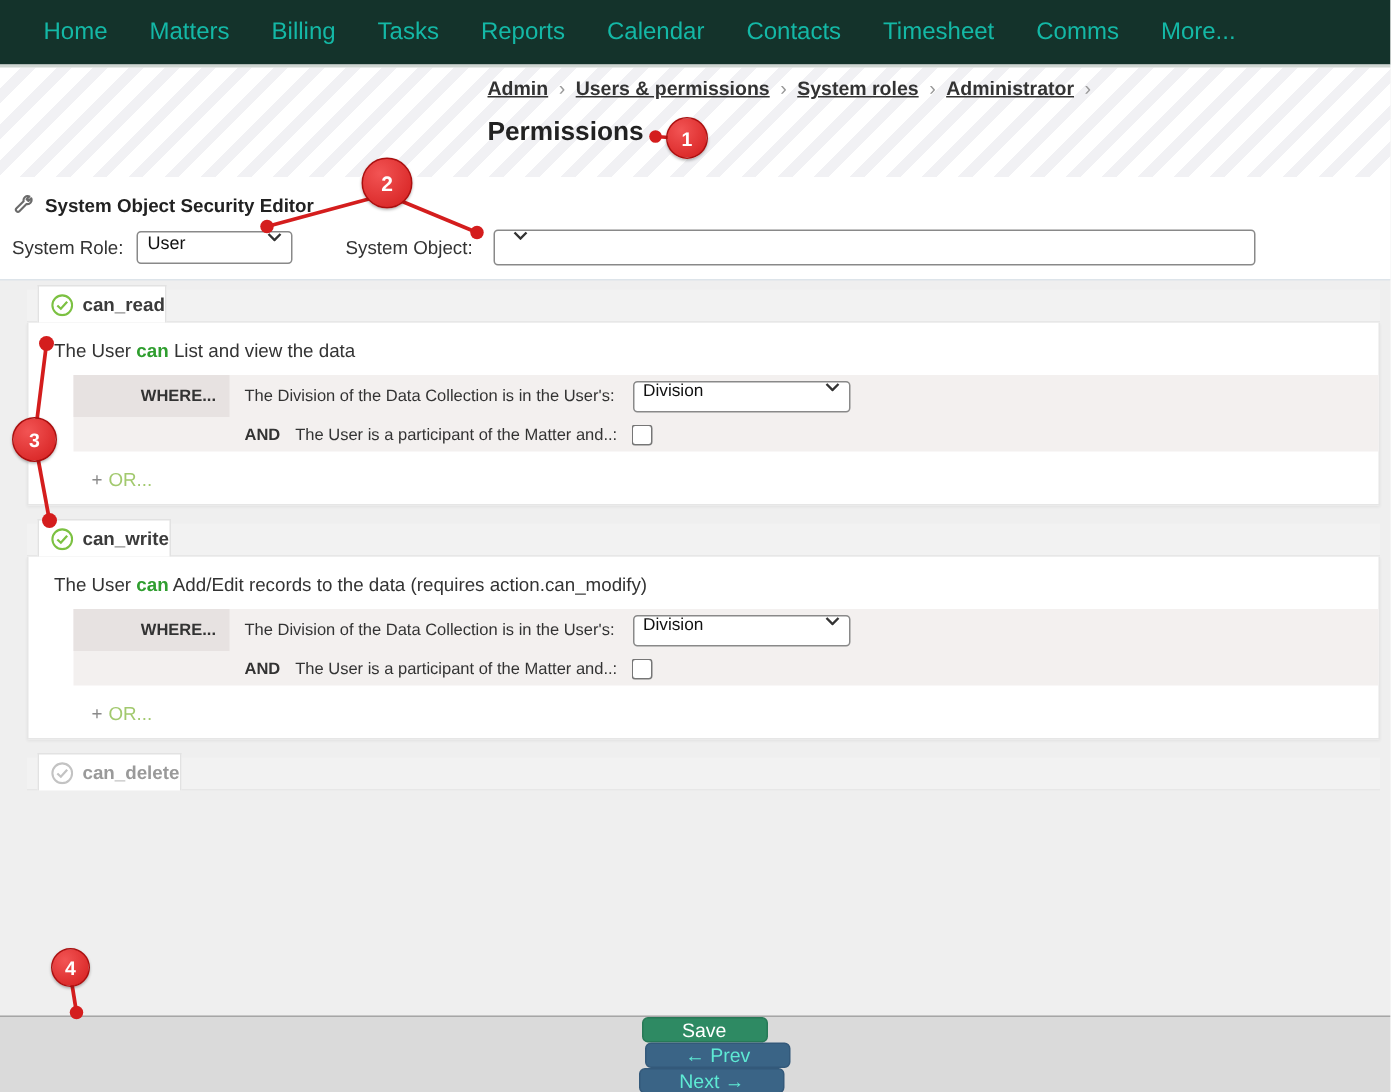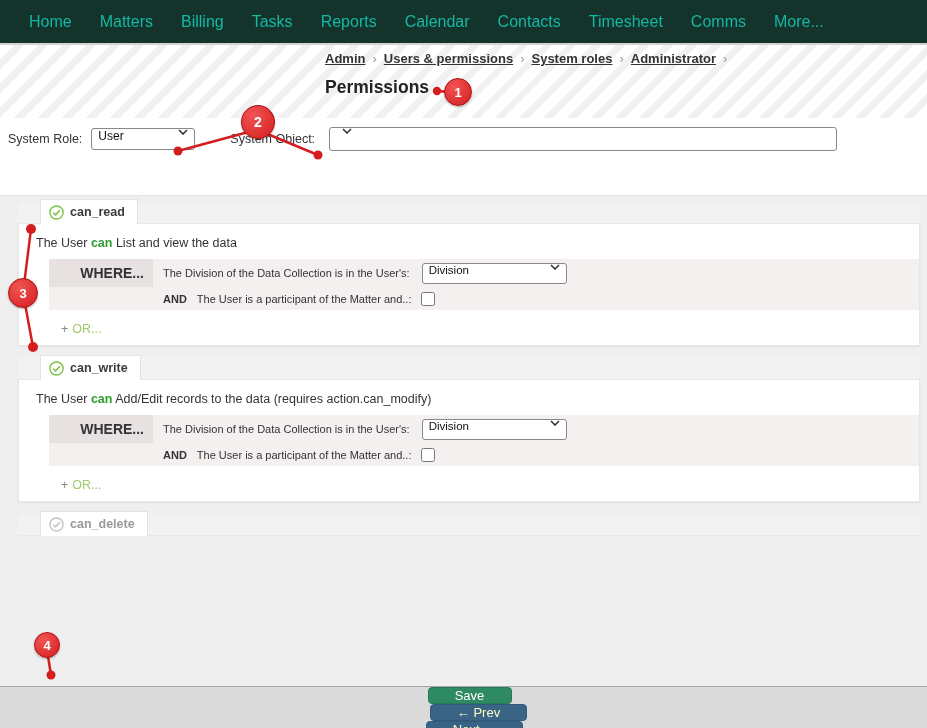--- a/index.html
+++ b/index.html
@@ -26,48 +26,48 @@
   .form-row { display:flex; align-items:center; margin:9px 0 0 8px; font-size:12.5px; color:#333; }
 
   .sel { display:flex; justify-content:space-between; align-items:flex-start; background:#fff; border:1px solid #898989; border-radius:3px; padding:0 6px; font-size:12px; color:#111; cursor:pointer; }
   .sel svg { flex:none; margin-left:6px; }
 
   
   .main { height:491px; background:#efefef; border-top:1px solid #dde4ea; padding:6px 6px 0 18px; }
 
   .section { width:902px; margin-bottom:12px; }
   .sec-head { height:22px; background:#f2f2f2; border-bottom:1px solid #e7e7e7; position:relative; }
-  .sec-tab { position:absolute; left:22px; top:-3px; height:25px; background:#fff; border:1px solid #e2e2e2; border-bottom:none; display:flex; align-items:center; gap:6px; padding:0 12px 0 8px; }
+  .sec-tab { position:absolute; left:7px; top:-3px; height:25px; background:#fff; border:1px solid #e2e2e2; border-bottom:none; display:flex; align-items:center; gap:6px; padding:0 0 0 8px; }
   .sec-tab b { font-size:12.5px; color:#3b3b3b; }
   .section.disabled .sec-tab b { color:#9a9a9a; }
   .sec-body { background:#fff; border:1px solid #e6e6e6; border-top:none; box-shadow:0 1px 2px rgba(0,0,0,.06); padding-bottom:7px; }
   .desc { font-size:12.5px; color:#333; padding:12px 0 0 17px; }
   .desc .verb { color:#2f9e2f; font-weight:bold; }
   .desc .verb.neg { color:#3b3b3b; }
 
   .where { margin:9px 0 0 30px; }
   .wrow { display:flex; align-items:center; background:#f3f0ef; font-size:11px; color:#333; }
-  .wcell { width:104px; flex:none; text-align:right; padding-right:9px; font-weight:bold; font-size:14px; color:#333; align-self:stretch; display:flex; align-items:center; justify-content:flex-end; }
+  .wcell { width:104px; flex:none; text-align:right; padding-right:9px; font-weight:bold; font-size:11px; color:#333; align-self:stretch; display:flex; align-items:center; justify-content:flex-end; }
   .wrow.first { height:28px; }
   .wrow.first .wcell { background:#e7e2e1; }
   .wrow.second { height:23px; }
   .wrow .cond { margin-left:10px; }
   .wrow .and { font-weight:bold; margin-left:10px; }
   .wrow .sel { width:145px; height:21px; margin-left:12px; font-size:11.5px; }
   .wrow input[type=checkbox] { width:14px; height:14px; margin-left:10px; cursor:pointer; }
 
   .or-row { margin:12px 0 2px 42px; font-size:12.5px; cursor:pointer; }
   .or-row .plus { color:#8a8a8a; margin-right:4px; }
   .or-row .or { color:#a2c96e; }
 
   
   .footer { height:51px; background:#dadada; border-top:1px solid #a6a6a6; display:flex; align-items:center; padding-left:12px;flex-direction:column; }
   .btn { height:31px; border-radius:4px; font-size:13px; font-family:"Liberation Sans", sans-serif; cursor:pointer; }
   .btn-save { width:84px; background:#2e8a63; border:1px solid #277957; color:#fff; }
-  .btn-blue { width:97px; background:#3a6486; border:1px solid #33597a; color:#fef9c3; }
+  .btn-blue { width:97px; background:#3a6486; border:1px solid #33597a; color:#5eead4; }
   .btn-prev { margin-left:18px; }
   .btn-next { margin-left:10px; }
   .btn-close { width:70px; margin-left:10px; background:#fff; border:6px solid #737373; color:#333; }
 
   
   .ann { position:absolute; border-radius:50%; background:radial-gradient(circle at 35% 30%, #f25454, #d41d1d); border:1px solid #aa0f0f; color:#fff; font-weight:bold; display:flex; align-items:center; justify-content:center; z-index:20; box-shadow:0 1px 2px rgba(0,0,0,.3); }
   .ann1 { left:444px; top:78px;  width:28px; height:28px; font-size:13px; }
   .ann2 { left:241px; top:105px; width:34px; height:34px; font-size:14px; }
   .ann3 { left:8px;   top:278px; width:30px; height:30px; font-size:13px; }
   .ann4 { left:34px;  top:632px; width:26px; height:26px; font-size:13px; }
@@ -94,20 +94,26 @@
   </div>
 
   <div class="stripes">
     <div class="crumbs">
       <a>Admin</a><span class="sep">›</span><a>Users &amp; permissions</a><span class="sep">›</span><a>System roles</a><span class="sep">›</span><a>Administrator</a><span class="sep">›</span>
     </div>
     <div class="page-title">Permissions</div>
   </div>
 
   <div class="toolbar">
+    <div class="ed-title">
+      <svg width="14" height="14" viewBox="0 0 16 16">
+        <path d="M13.5 2.5 a3.2 3.2 0 0 1 -3.6 4.4 L4.5 12.3 a1.5 1.5 0 0 1 -2.2 -2.2 L7.7 4.7 a3.2 3.2 0 0 1 4.4 -3.6 L10 3.2 l1.4 1.4 z" fill="none" stroke="#6b6b6b" stroke-width="1.6" stroke-linejoin="round"></path>
+      </svg>
+      <span>System Object Security Editor</span>
+    </div>
     <div class="form-row">
       <span>System Role:</span>
       <div class="sel" style="width:104px;height:22px;margin-left:9px;">
         <span>User</span>
         <svg width="10" height="6" viewBox="0 0 10 6">
             <polyline points="1,1 5,5 9,1" fill="none" stroke="#333" stroke-width="1.6"></polyline>
           </svg>
       </div>
       <span style="margin-left:35px;text-align:center;">System Object:</span>
       <div class="sel" style="width:508px;height:24px;margin-left:14px;">

